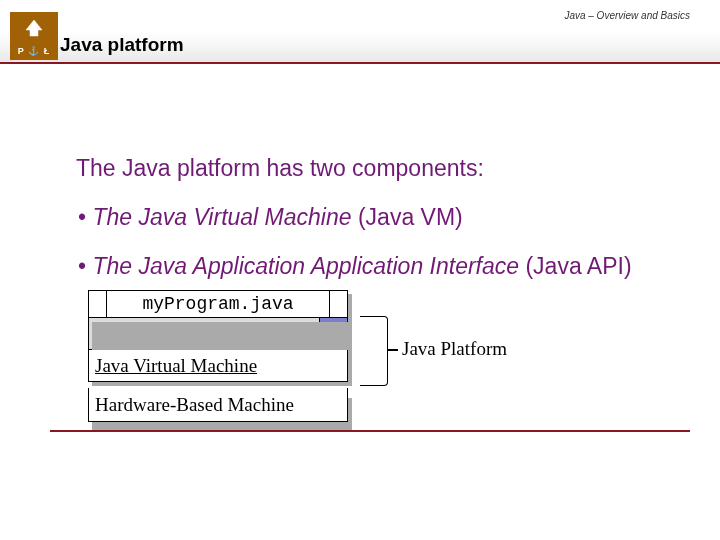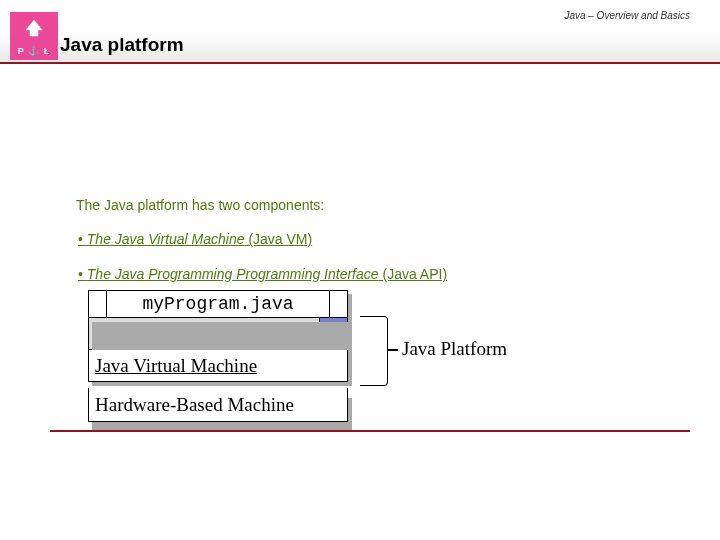--- a/index.html
+++ b/index.html
@@ -19,21 +19,21 @@
       font-style: italic;
       color: #333;
       margin-left: 32px;
     }
     .logo-block {
       position: absolute;
       left: 10px;
       top: 12px;
       width: 48px;
       height: 48px;
-      background: #ec4899;
+      background: #a16207;
       display: flex;
       align-items: flex-end;
       justify-content: center;
       color: #fff;
       font-size: 9px;
       font-weight: bold;
       padding-bottom: 4px;
       letter-spacing: 1px;
     }
     .logo-shape {
@@ -60,27 +60,26 @@
       top: 34px;
       font-size: 19px;
       font-weight: bold;
       color: #000;
     }
     .content {
       position: absolute;
       left: 76px;
       top: 150px;
       width: 600px;
-      font-size: 14px;
-      color: #4d7c0f;
+      font-size: 23px;
+      color: #701a75;
       line-height: 1.6;
-      margin-top: 44px;
     }
     .content p { margin-bottom: 12px; }
-    .bullet { margin-left: 2px; margin-bottom: 10px; text-decoration: underline; }
+    .bullet { margin-left: 2px; margin-bottom: 10px; }
     .bullet .dot { font-weight: normal; }
     .bullet .italic { font-style: italic; }
     .diagram-wrap {
       position: absolute;
       left: 88px;
       top: 290px;
     }
     .stack {
       width: 260px;
       position: relative;
@@ -207,21 +206,21 @@
 </div>
 
 <div class="title-text">Java platform</div>
 
 <div class="content">
   <p>The Java platform has two components:</p>
   <p class="bullet">
     <span class="dot">• </span><span class="italic">The Java Virtual Machine</span><span> (Java VM)</span>
   </p>
   <p class="bullet">
-    <span class="dot">• </span><span class="italic">The Java Programming Programming Interface</span><span> (Java API)</span>
+    <span class="dot">• </span><span class="italic">The Java Application Application Interface</span><span> (Java API)</span>
   </p>
 </div>
 
 <div class="diagram-wrap">
   <div class="stack">
     <div style="position:relative;">
       <div class="stack-shadow" style="height:28px;"></div>
       <div class="stack-box row-top">
         <div class="left"></div>
         <div class="center">myProgram.java</div>

